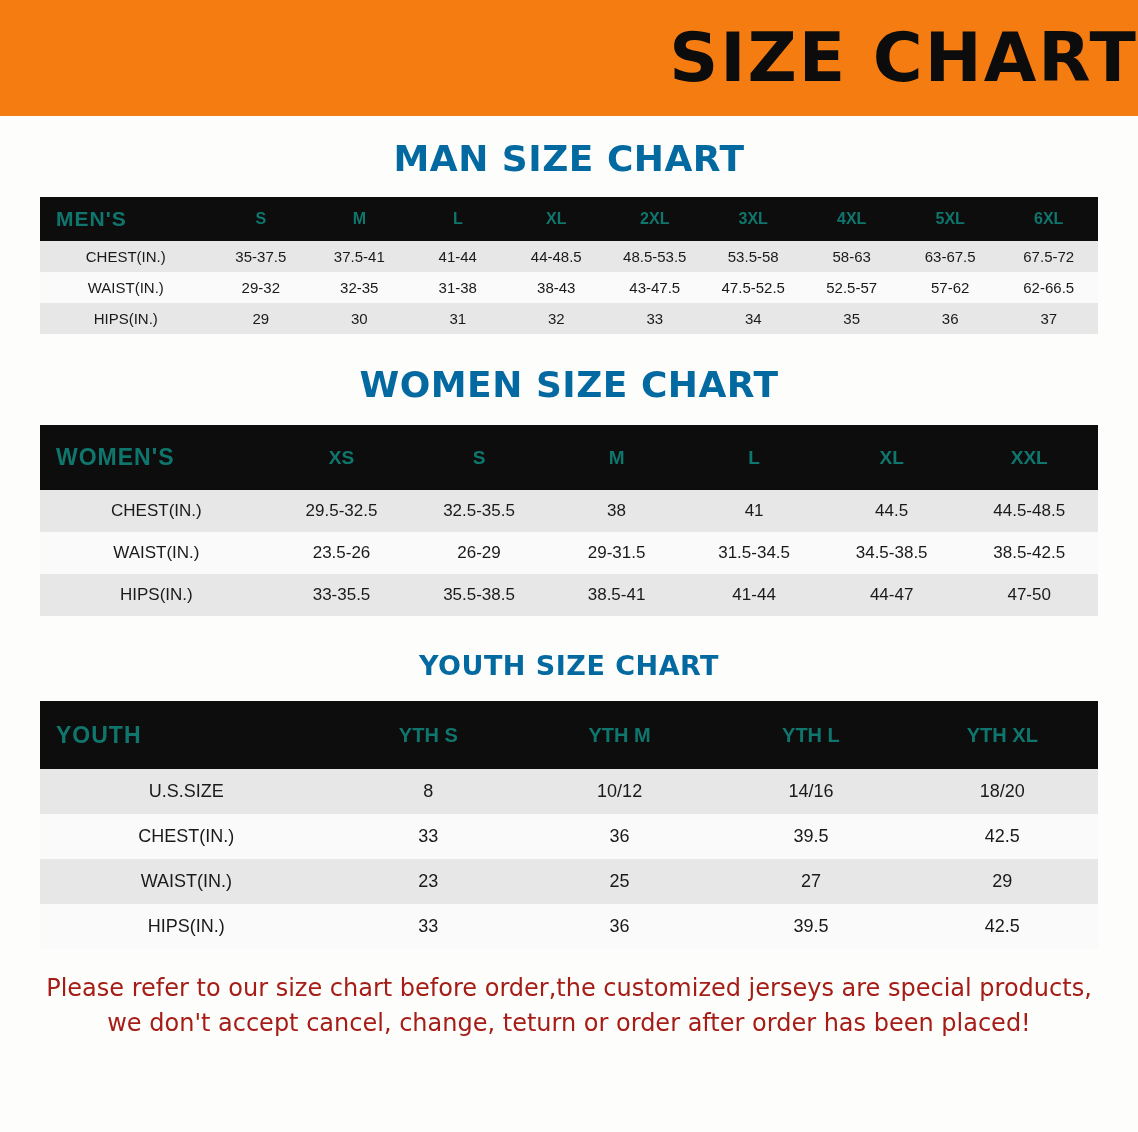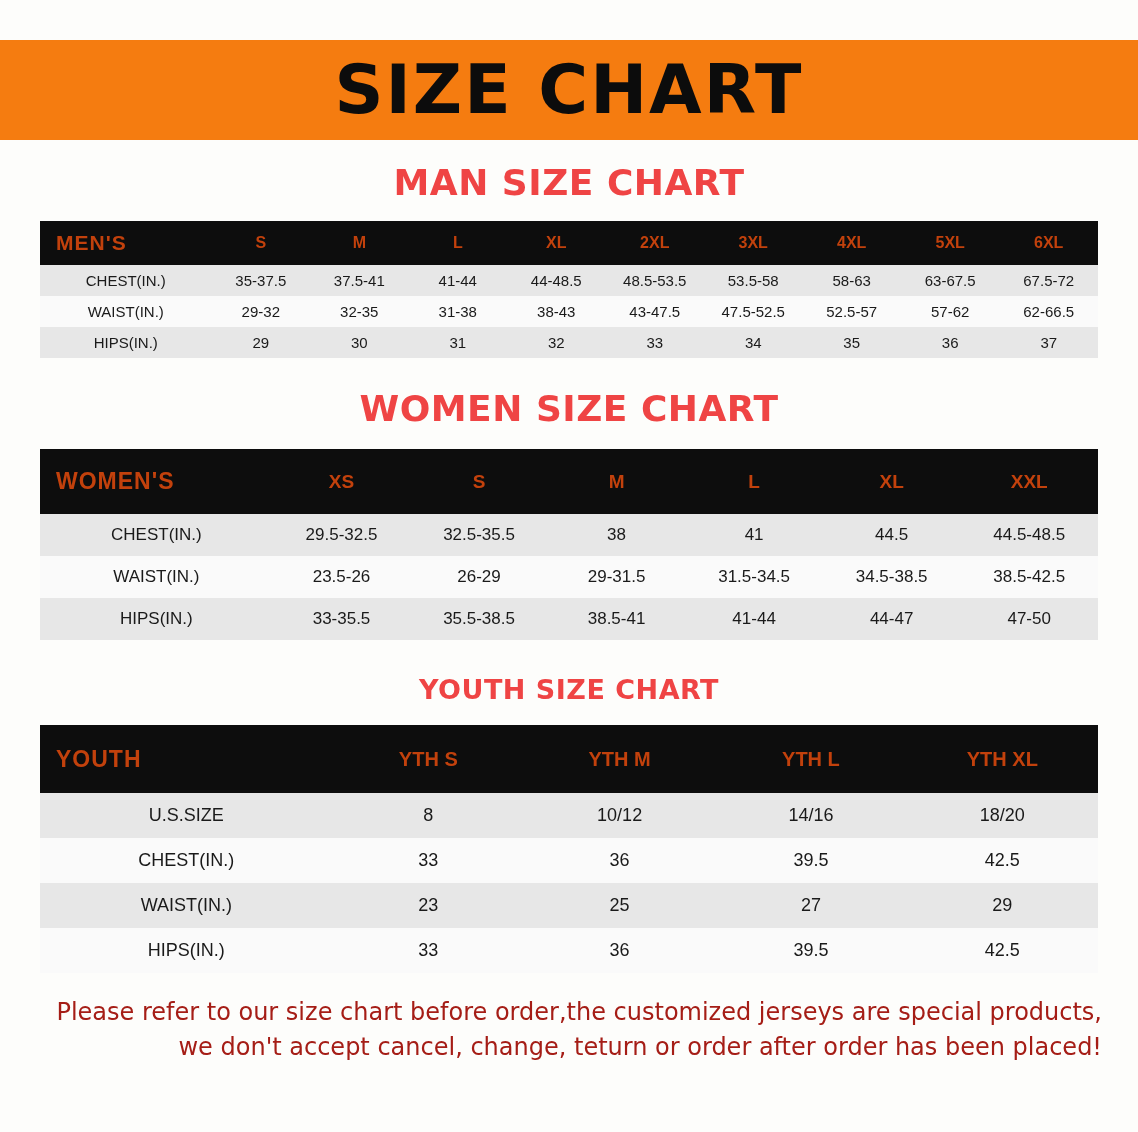--- a/index.html
+++ b/index.html
@@ -12,44 +12,43 @@
     height: 1132px;
     font-family: "Liberation Sans", sans-serif;
     color: #111;
     overflow: hidden;
     position: relative;
   }
 
   
   .banner {
     width: 100%;
-    height: 100px;
+    height: 116px;
     background: #f57c10;
     display: flex;
     align-items: center;
-    justify-content: center;
+    justify-content: flex-end;
     box-sizing: border-box;
-    margin-top: 40px;
   }
   .banner-title {
     font-family: "DejaVu Sans", sans-serif;
     font-weight: bold;
     font-size: 68px;
     letter-spacing: 2px;
     color: #0c0c0c;
     line-height: 1;
     text-align: center;
   }
 
   
   .section-heading {
     text-align: center;
     font-family: "DejaVu Sans", sans-serif;
     font-weight: bold;
-    color: #ef4444;
+    color: #0369a1;
     letter-spacing: 0.5px;
   }
   .h-man  { font-size: 36px; margin-top: 22px; margin-bottom: 18px; }
   .h-women{ font-size: 36px; margin-top: 30px; margin-bottom: 20px; }
   .h-youth{ font-size: 27px; margin-top: 34px; margin-bottom: 20px; }
 
   
   .chart-wrap {
     margin: 0 40px;
   }
@@ -59,21 +58,21 @@
     table-layout: fixed;
   }
   table.size-table th,
   table.size-table td {
     text-align: center;
     font-family: "Liberation Sans", sans-serif;
   }
   
   table.size-table thead tr {
     background: #0d0d0d;
-    color: #c2410c;
+    color: #0f766e;
   }
   table.size-table thead th {
     font-weight: bold;
     padding: 10px 2px;
   }
   table.size-table thead th.rowlabel {
     text-align: left;
     padding-left: 16px;
     letter-spacing: 1px;
   }
@@ -113,21 +112,21 @@
 
   
   .note {
     margin: 22px 36px 0 36px;
     text-align: center;
     color: #a51d16;
     font-family: "DejaVu Sans", sans-serif;
     font-size: 24px;
     line-height: 1.45;
   }
-  .note span { display: block; text-align: right; }
+  .note span { display: block; }
 </style>
 </head>
 <body>
 
 <div class="banner">
   <div class="banner-title">SIZE CHART</div>
 </div>
 
 <div class="section-heading h-man">MAN SIZE CHART</div>
 <div class="chart-wrap">

